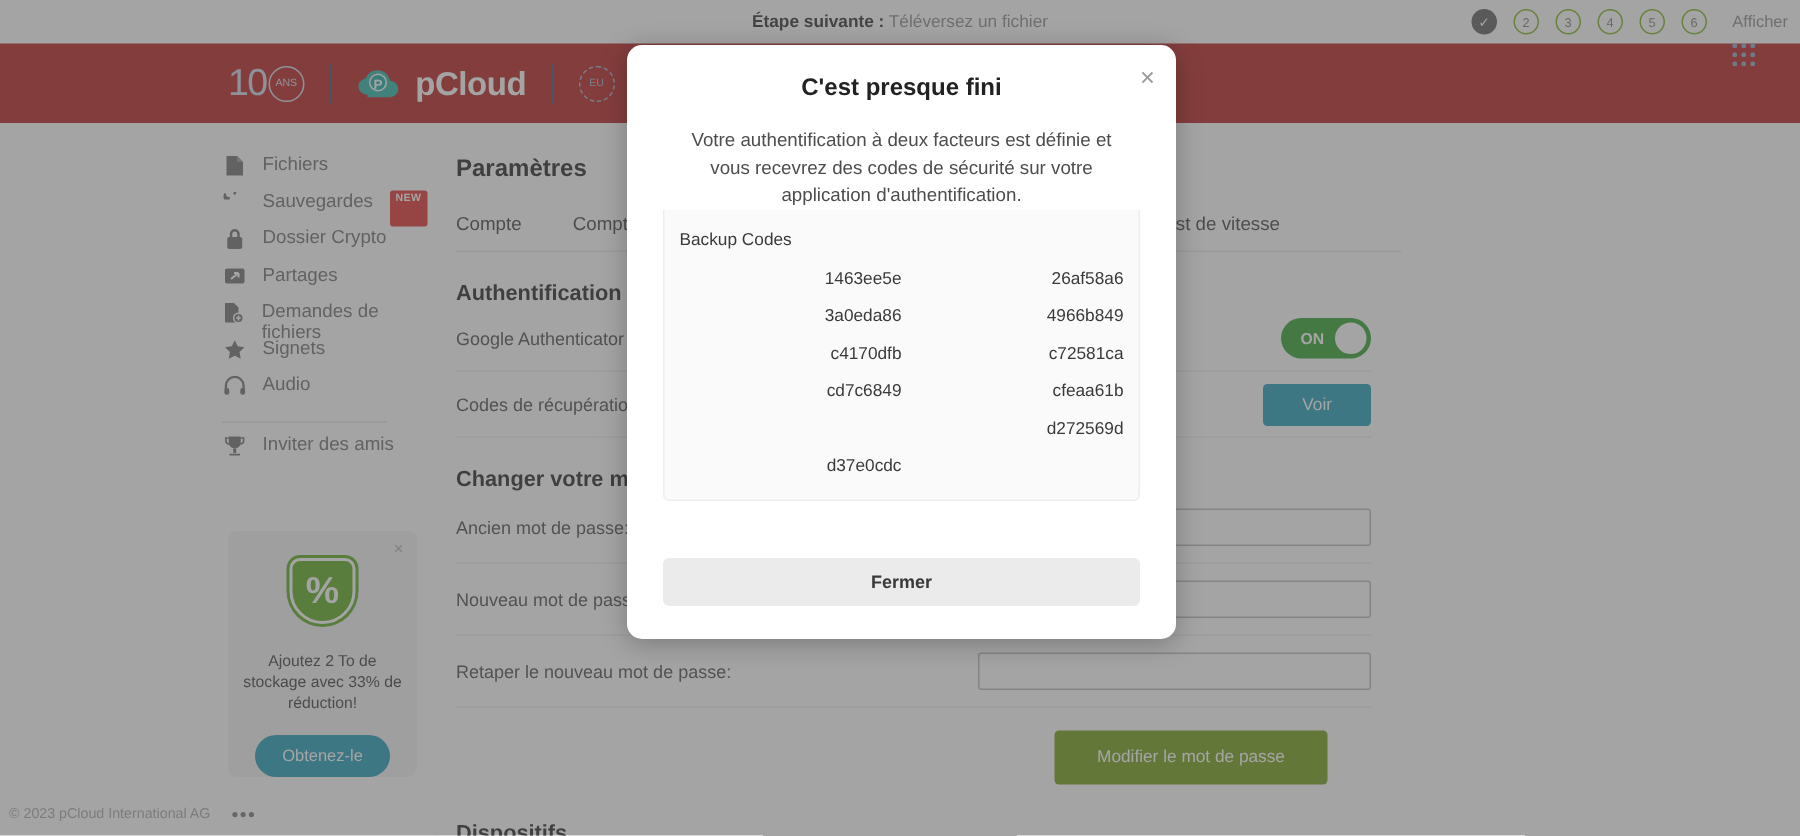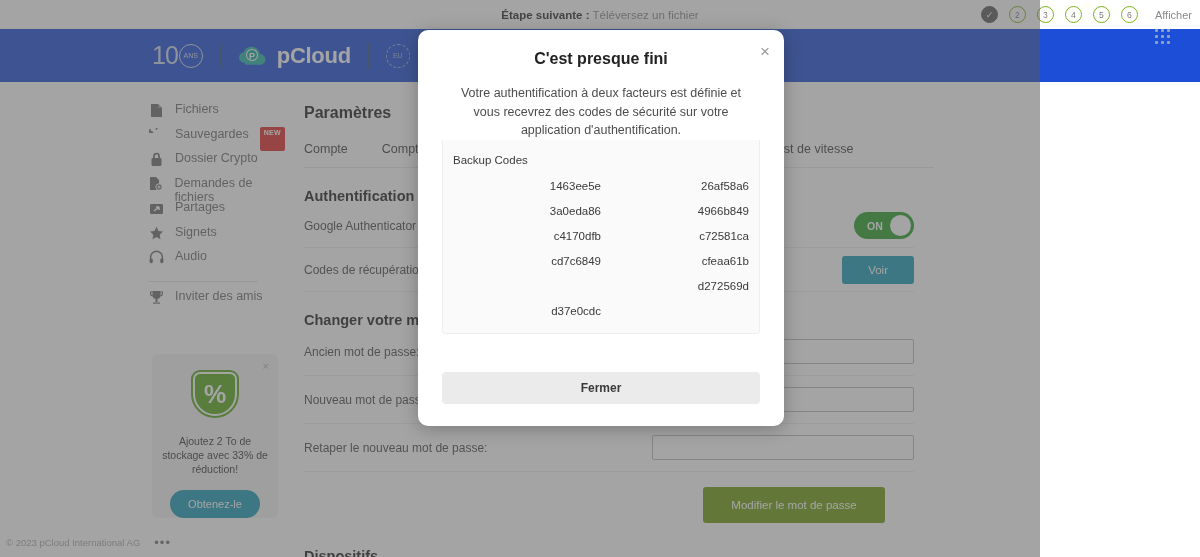--- a/index.html
+++ b/index.html
@@ -2,21 +2,21 @@
 <html><head>
 <meta charset="utf-8">
 <style>
   * { box-sizing: border-box; margin: 0; padding: 0; }
   html, body {
     width: 1200px; height: 557px;
     font-family: "Liberation Sans", sans-serif;
     background: #ffffff;
     overflow: hidden;
   }
-  #root { position: relative; width: 1040px; height: 557px; }
+  #root { position: relative; width: 1200px; height: 557px; }
 
   
   .topbar {
     position: absolute; top: 0; left: 0;
     width: 1200px; height: 29px;
     background: #ffffff;
     display: flex; align-items: center;
   }
   .topbar-msg {
     position: absolute; left: 0; width: 100%;
@@ -36,21 +36,21 @@
   .step.done {
     background: #5b5b5b; border-color: #5b5b5b; color: #fff;
     font-size: 9px;
   }
   .steps-link { font-size: 11px; color: #8a8a8a; margin-left: 6px; }
 
   
   .header {
     position: absolute; top: 29px; left: 0;
     width: 1200px; height: 53px;
-    background: #1d4ed8;
+    background: #b91c1c;
     display: flex; align-items: center;
   }
   .hdr-left { display: flex; align-items: center; padding-left: 152px; gap: 0; }
   .logo10 {
     display: flex; align-items: center; gap: 1px;
     color: #cfd8e8; font-size: 25px; letter-spacing: -1px;
   }
   .logo10 .ring {
     width: 24px; height: 24px; border-radius: 50%;
     border: 1.6px solid #cfd8e8;
@@ -313,37 +313,37 @@
           <svg width="13" height="15" viewBox="0 0 13 15">
               <rect x="1.5" y="6" width="10" height="8" rx="1.4" fill="#6d6d6d"></rect>
               <path d="M4 6V4a2.5 2.5 0 015 0v2" fill="none" stroke="#6d6d6d" stroke-width="1.7"></path>
             </svg>
         </span>
         <span>Dossier Crypto</span>
       </div>
 
       <div class="nav-item">
         <span class="nav-ico">
+          <svg width="15" height="13" viewBox="0 0 15 13">
+              <rect x="1" y="2" width="13" height="10" rx="1.3" fill="#6d6d6d"></rect>
+              <path d="M5 9l5-4M10 5H7M10 5v3" stroke="#ffffff" stroke-width="1.4" fill="none"></path>
+            </svg>
+        </span>
+        <span>Partages</span>
+      </div>
+
+      <div class="nav-item">
+        <span class="nav-ico">
           <svg width="13" height="15" viewBox="0 0 13 15">
               <path d="M1 1h6l3 3v10H1z" fill="#6d6d6d"></path>
               <circle cx="10" cy="11" r="3.2" fill="#6d6d6d" stroke="#fff" stroke-width="1"></circle>
               <path d="M10 9.4v3.2M8.4 11h3.2" stroke="#fff" stroke-width="1.1"></path>
             </svg>
         </span>
         <span>Demandes de fichiers</span>
-      </div>
-
-      <div class="nav-item">
-        <span class="nav-ico">
-          <svg width="15" height="13" viewBox="0 0 15 13">
-              <rect x="1" y="2" width="13" height="10" rx="1.3" fill="#6d6d6d"></rect>
-              <path d="M5 9l5-4M10 5H7M10 5v3" stroke="#ffffff" stroke-width="1.4" fill="none"></path>
-            </svg>
-        </span>
-        <span>Partages</span>
       </div>
 
       <div class="nav-item">
         <span class="nav-ico">
           <svg width="15" height="14" viewBox="0 0 15 14">
               <path d="M7.5 0.8l2 4.1 4.5.6-3.3 3.2.8 4.5-4-2.1-4 2.1.8-4.5L1 5.5l4.5-.6z" fill="#6d6d6d"></path>
             </svg>
         </span>
         <span>Signets</span>
       </div>

